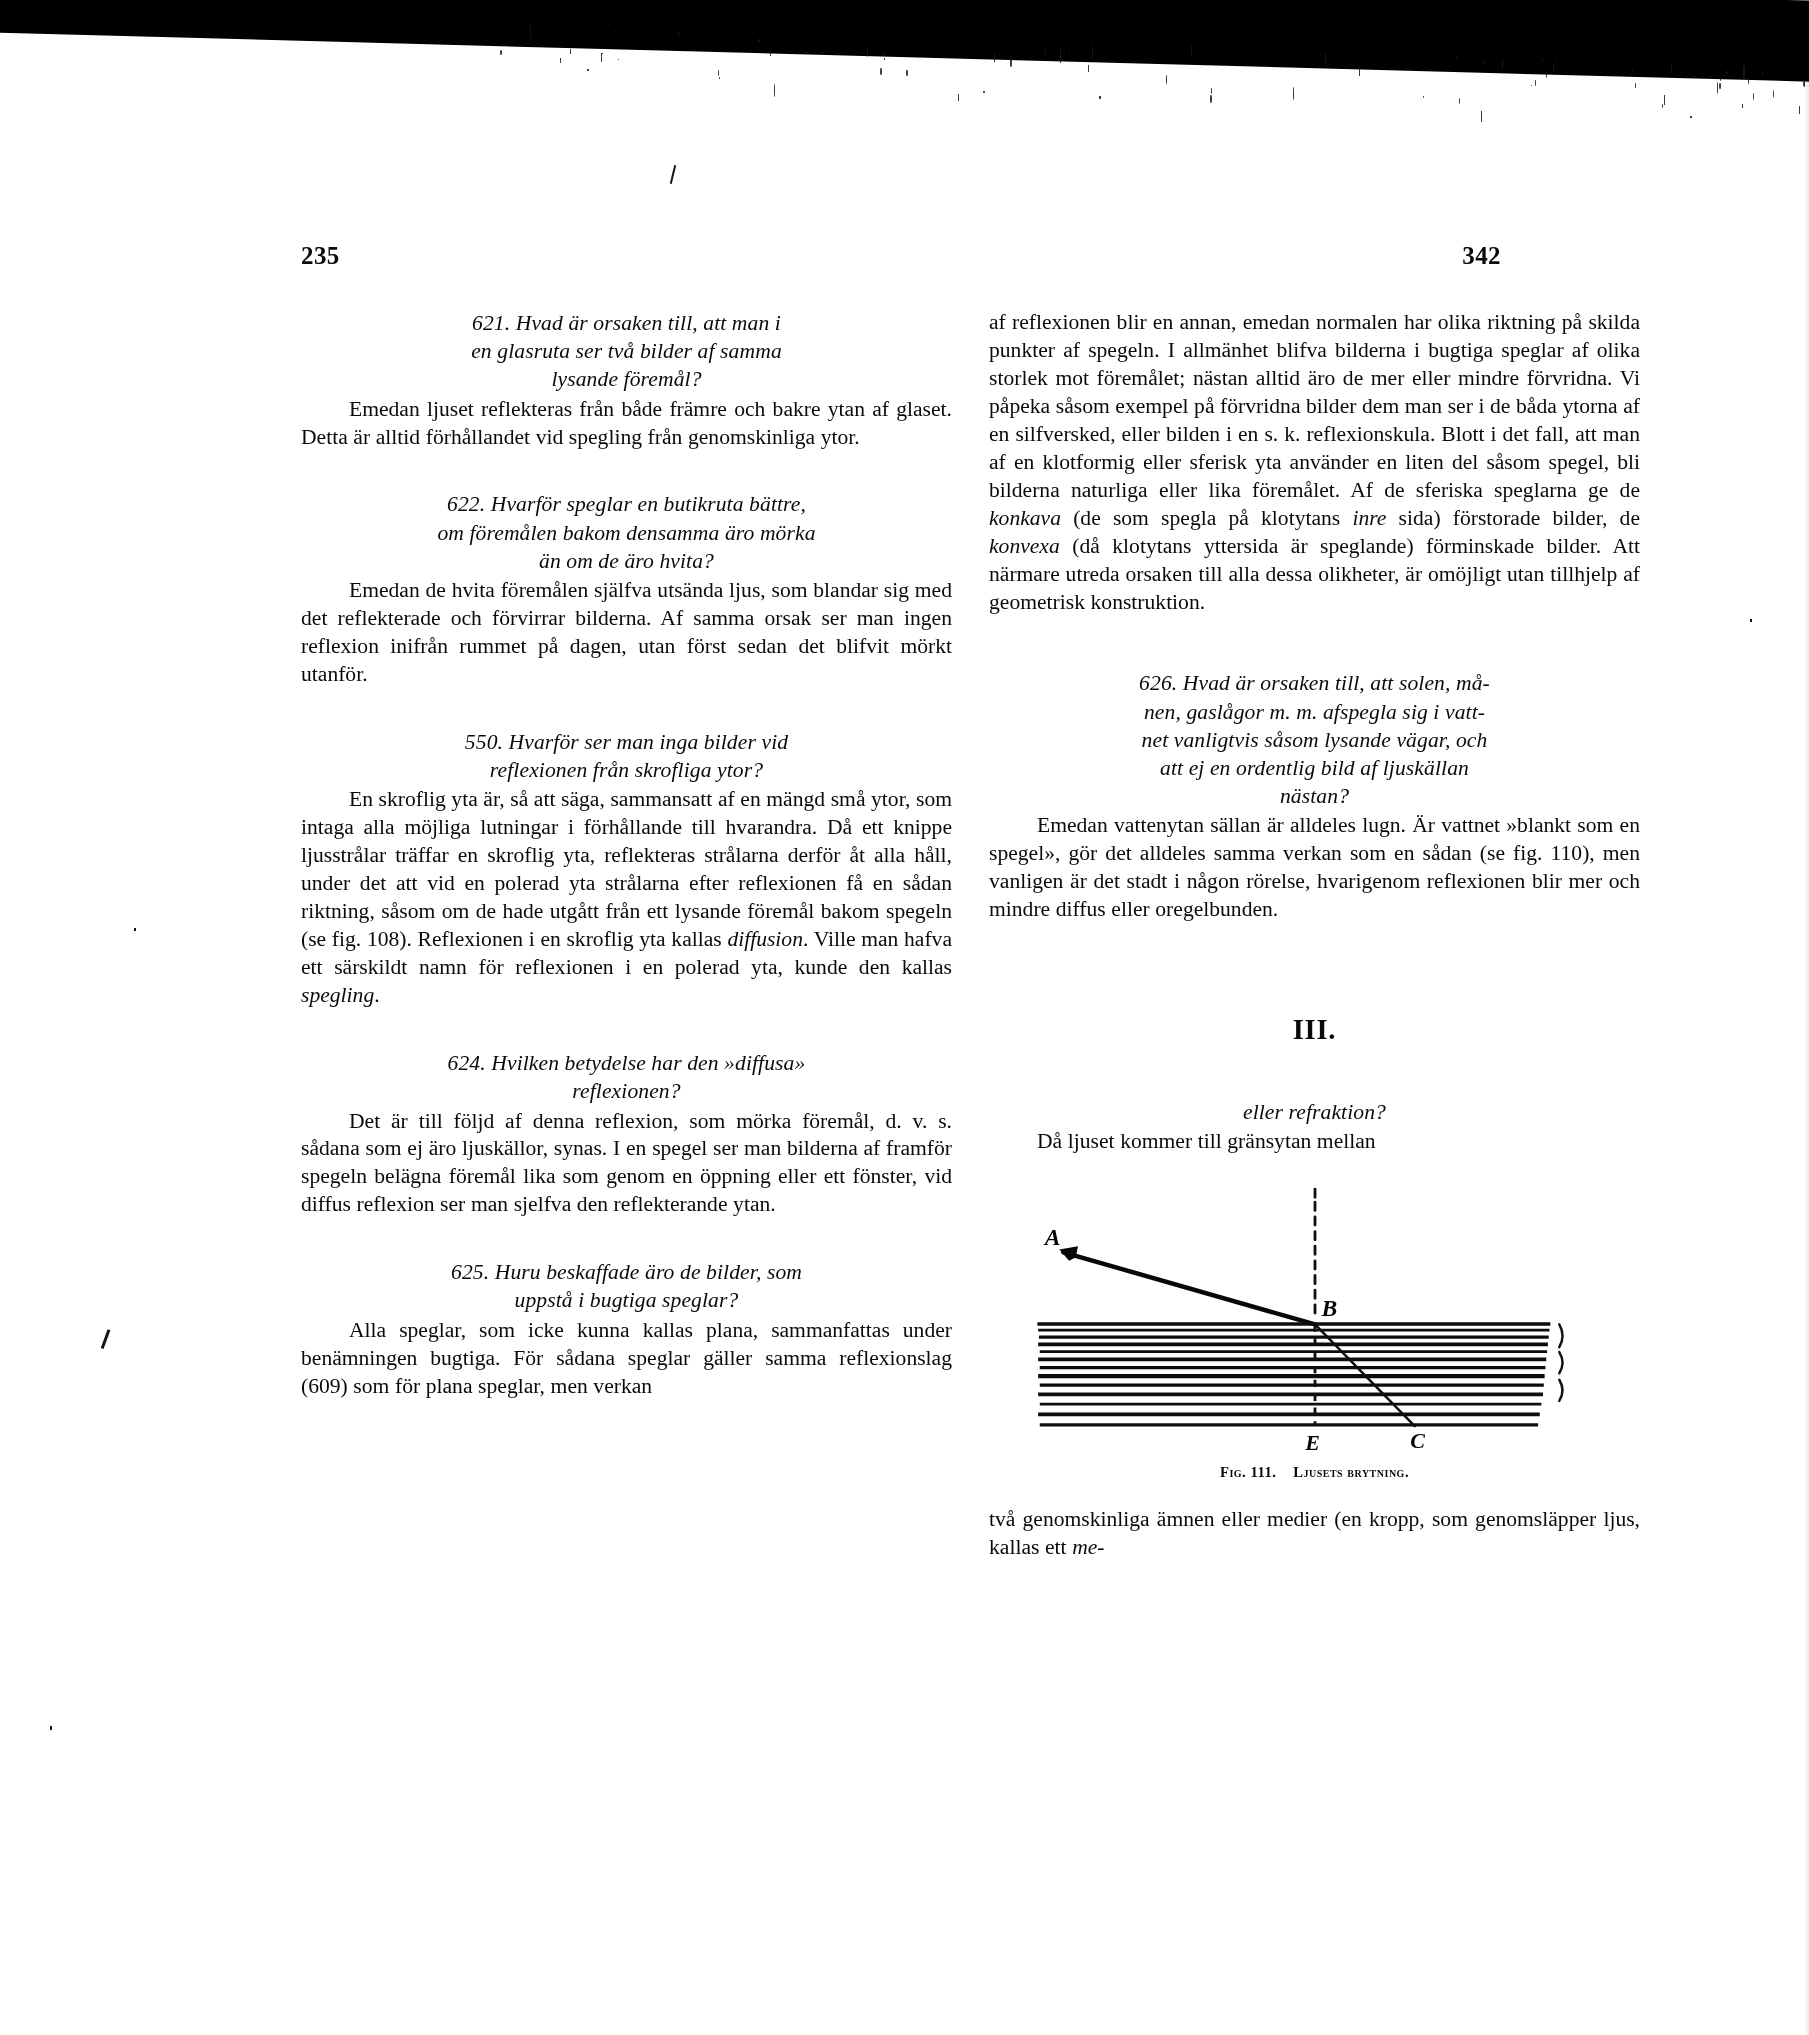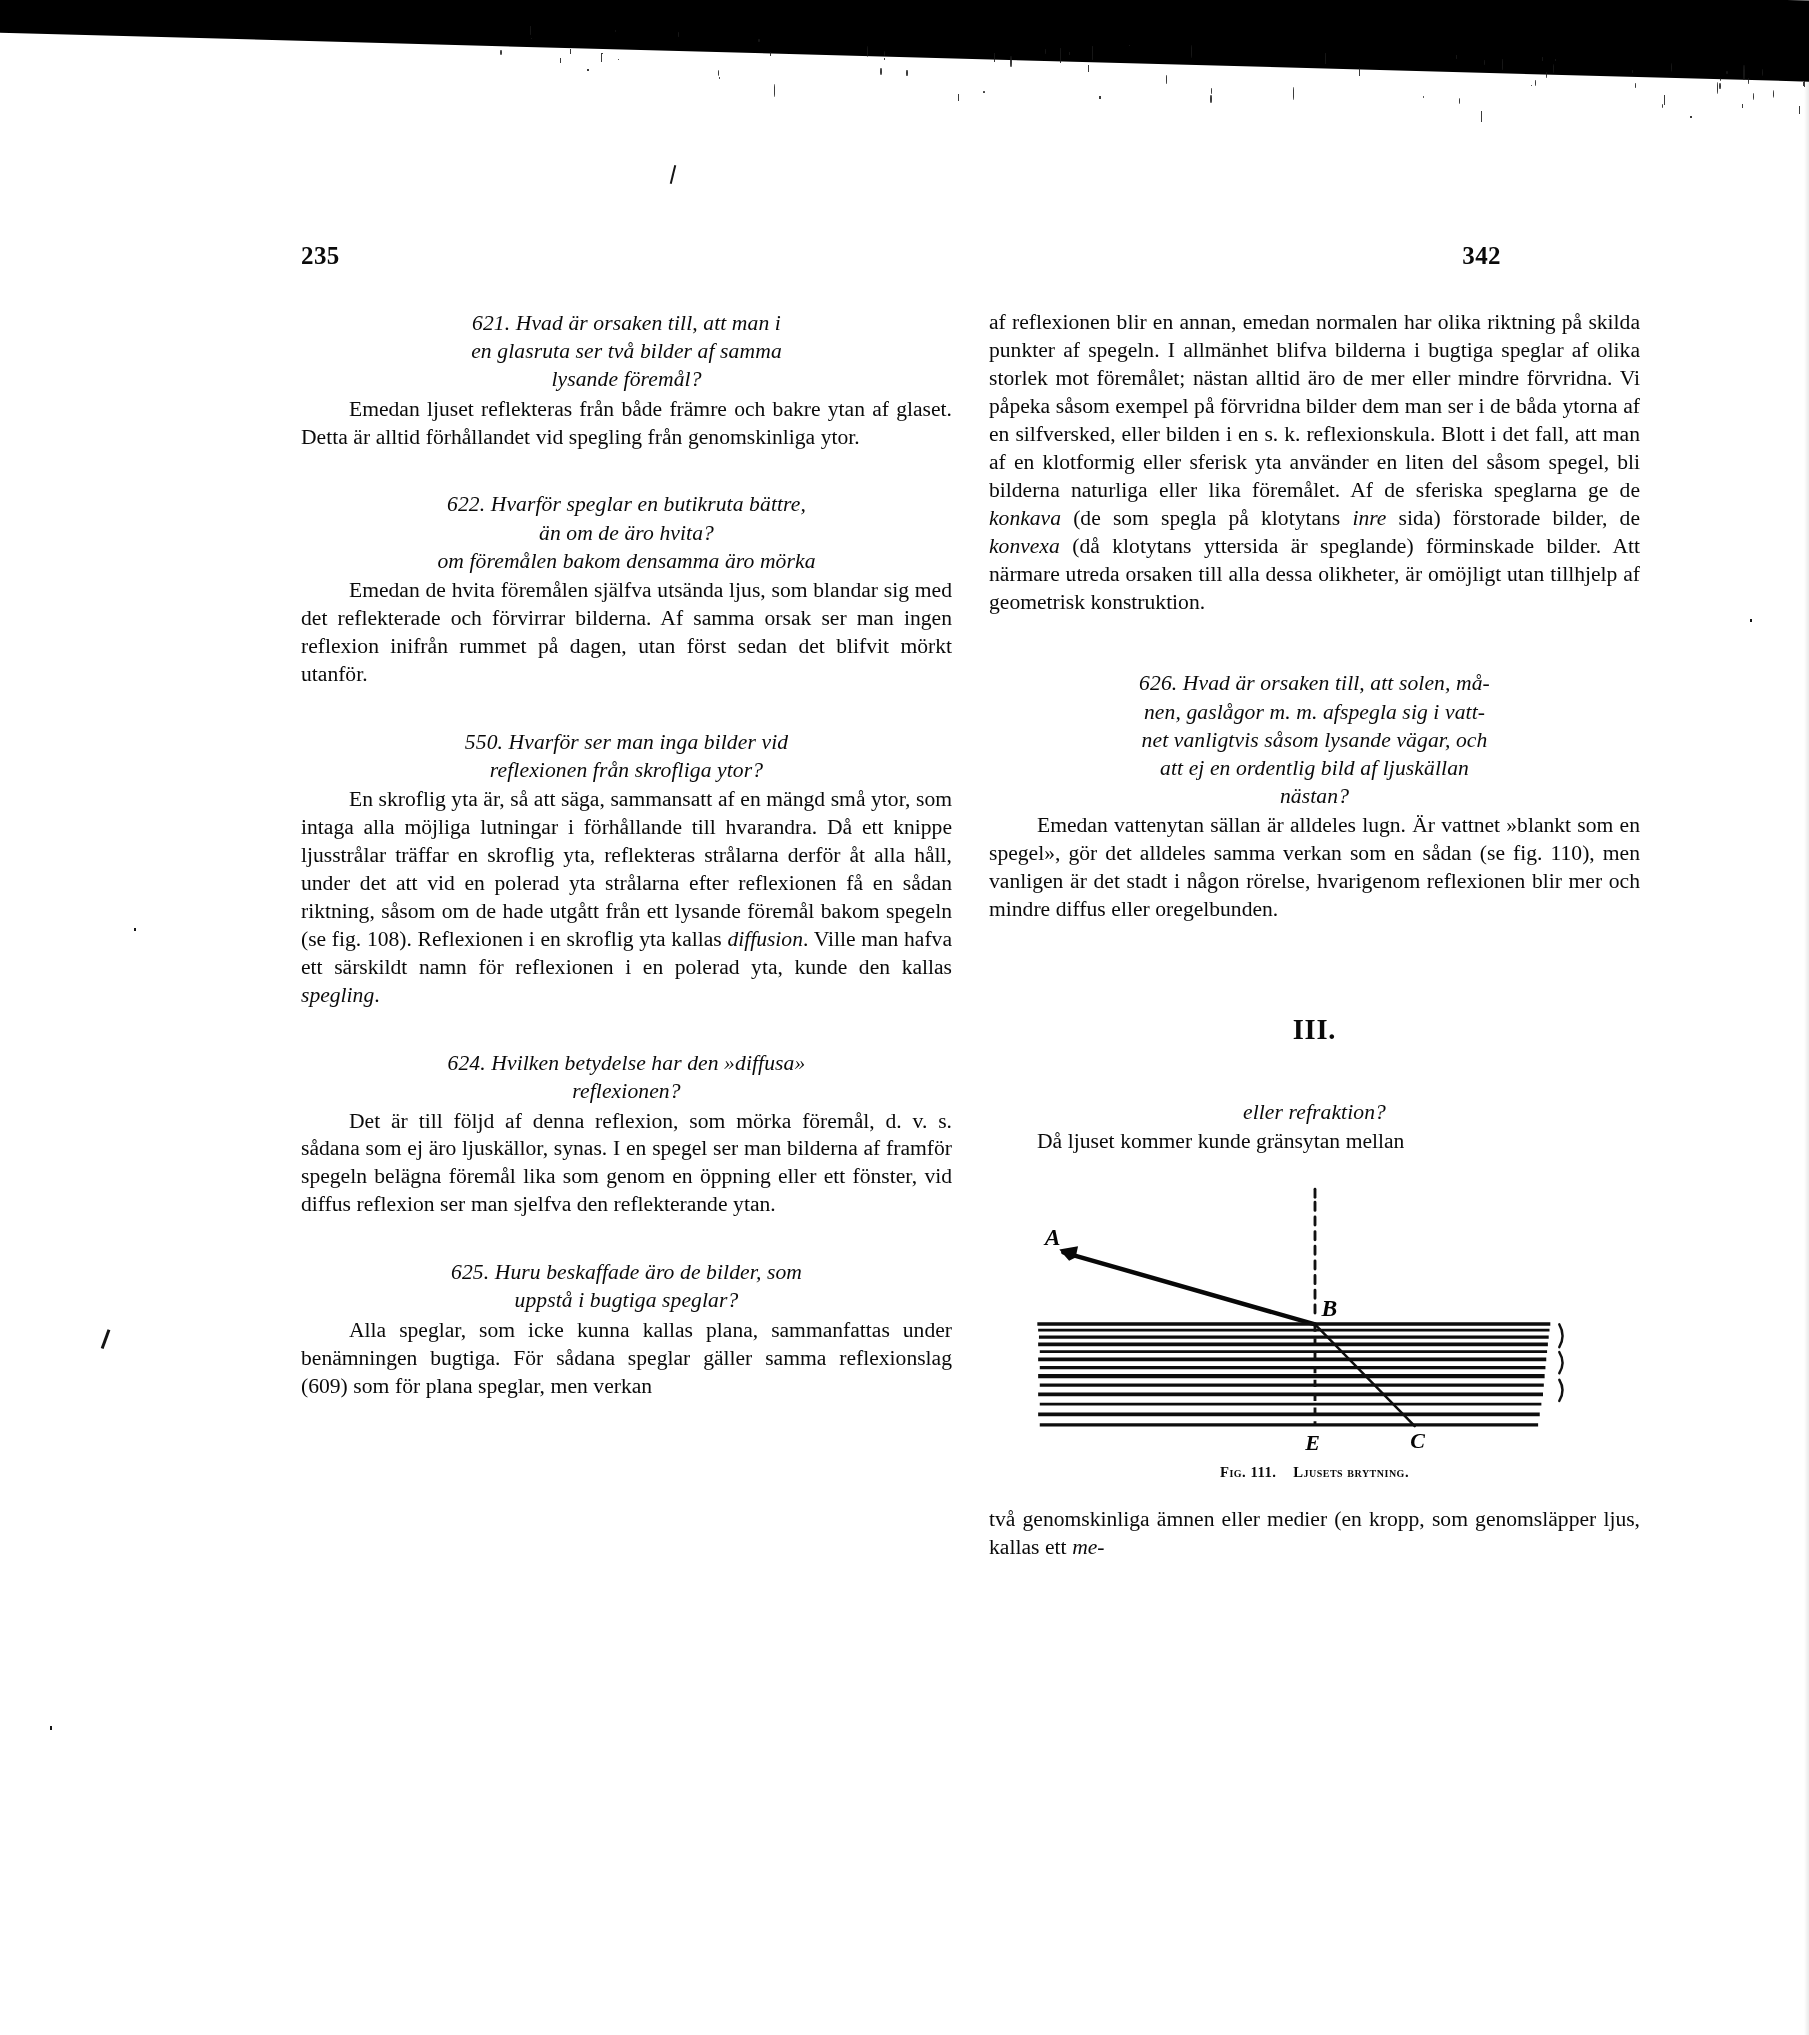--- a/index.html
+++ b/index.html
@@ -1713,22 +1713,22 @@
         <div>621.  Hvad  är  orsaken  till,  att  man  i</div>
         <div>en  glasruta  ser  två  bilder  af  samma</div>
         <div>lysande föremål?</div>
       </div>
       <p class="body">Emedan ljuset reflekteras från både främre och bakre ytan af glaset. Detta är alltid förhållandet vid spegling från genomskinliga ytor.</p>
 
       <div class="gap-lg"></div>
 
       <div class="qhead">
         <div>622.  Hvarför speglar en butikruta bättre,</div>
+        <div>om föremålen bakom densamma äro mörka</div>
         <div>än om de äro hvita?</div>
-        <div>om föremålen bakom densamma äro mörka</div>
       </div>
       <p class="body">Emedan de hvita föremålen själfva utsända ljus, som blandar sig med det reflekterade och förvirrar bilderna. Af samma orsak ser man ingen reflexion inifrån rummet på dagen, utan först sedan det blifvit mörkt utanför.</p>
 
       <div class="gap-lg"></div>
 
       <div class="qhead">
         <div>550.  Hvarför ser man inga bilder vid</div>
         <div>reflexionen från skrofliga ytor?</div>
       </div>
       <p class="body"><span>En skroflig yta är, så att säga, sammansatt af en mängd små ytor, som intaga alla möjliga lutningar i förhållande till hvarandra. Då ett knippe ljusstrålar träffar en skroflig yta, reflekteras strålarna derför åt alla håll, under det att vid en polerad yta strålarna efter reflexionen få en sådan riktning, såsom om de hade utgått från ett lysande föremål bakom spegeln (se fig. 108). Reflexionen i en skroflig yta kallas </span><i>diffusion</i><span>. Ville man hafva ett särskildt namn för reflexionen i en polerad yta, kunde den kallas </span><i>spegling</i><span>.</span></p>
@@ -1769,21 +1769,21 @@
       <div class="gap-xl"></div>
       <div class="gap-lg"></div>
 
       <div class="section-roman">III.</div>
 
       <div class="gap-xl"></div>
 
       <div class="qhead">
         <div>eller refraktion?</div>
       </div>
-      <p class="body">Då ljuset kommer kunde gränsytan mellan</p>
+      <p class="body">Då ljuset kommer till gränsytan mellan</p>
 
       <div class="gap-md"></div>
 
       <div class="figure-block">
         <div class="figure-canvas">
           <svg width="570" height="277" viewBox="0 0 1400 680" xmlns="http://www.w3.org/2000/svg">
 
             <g stroke="#111" stroke-width="7" stroke-linecap="round">
               <line x1="700" y1="20" x2="700" y2="52" stroke-dasharray="20 16"></line>
               <line x1="700" y1="52" x2="700" y2="330" stroke-dasharray="20 16"></line>

